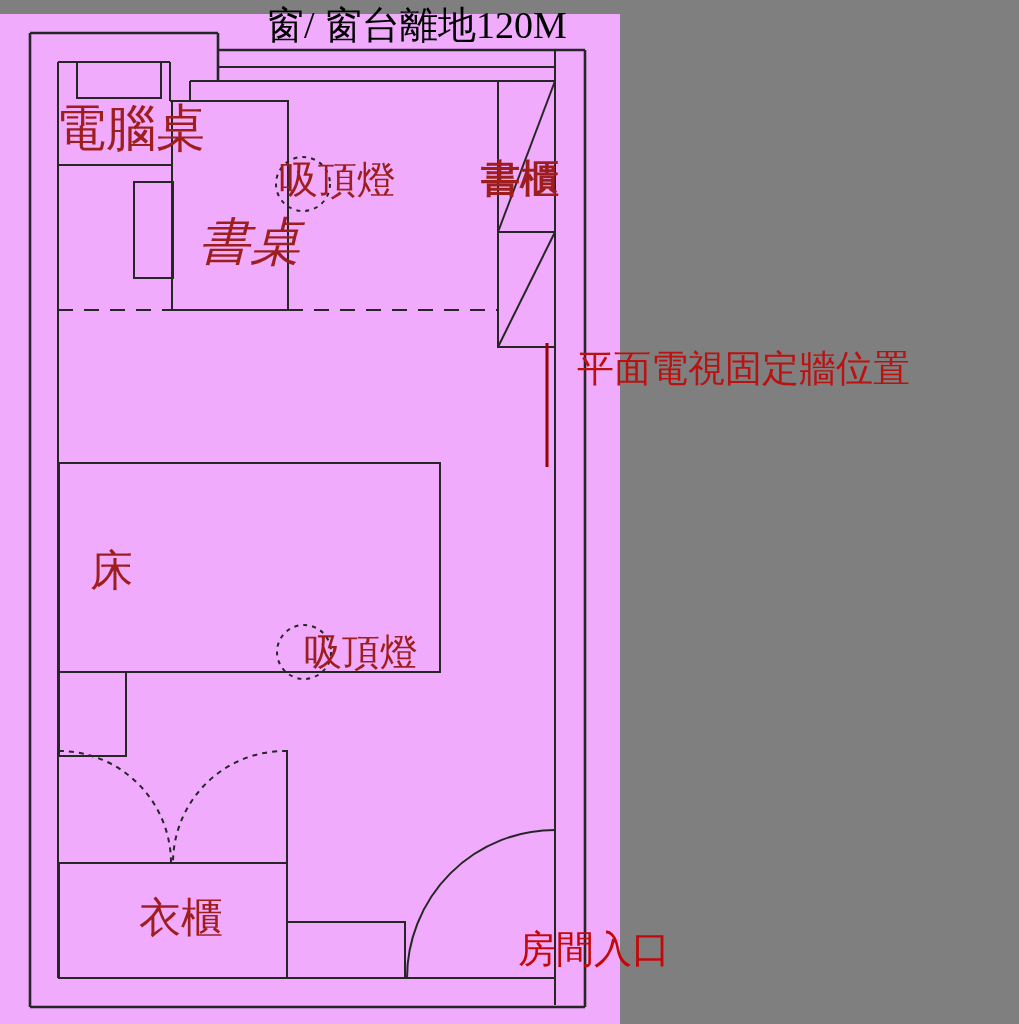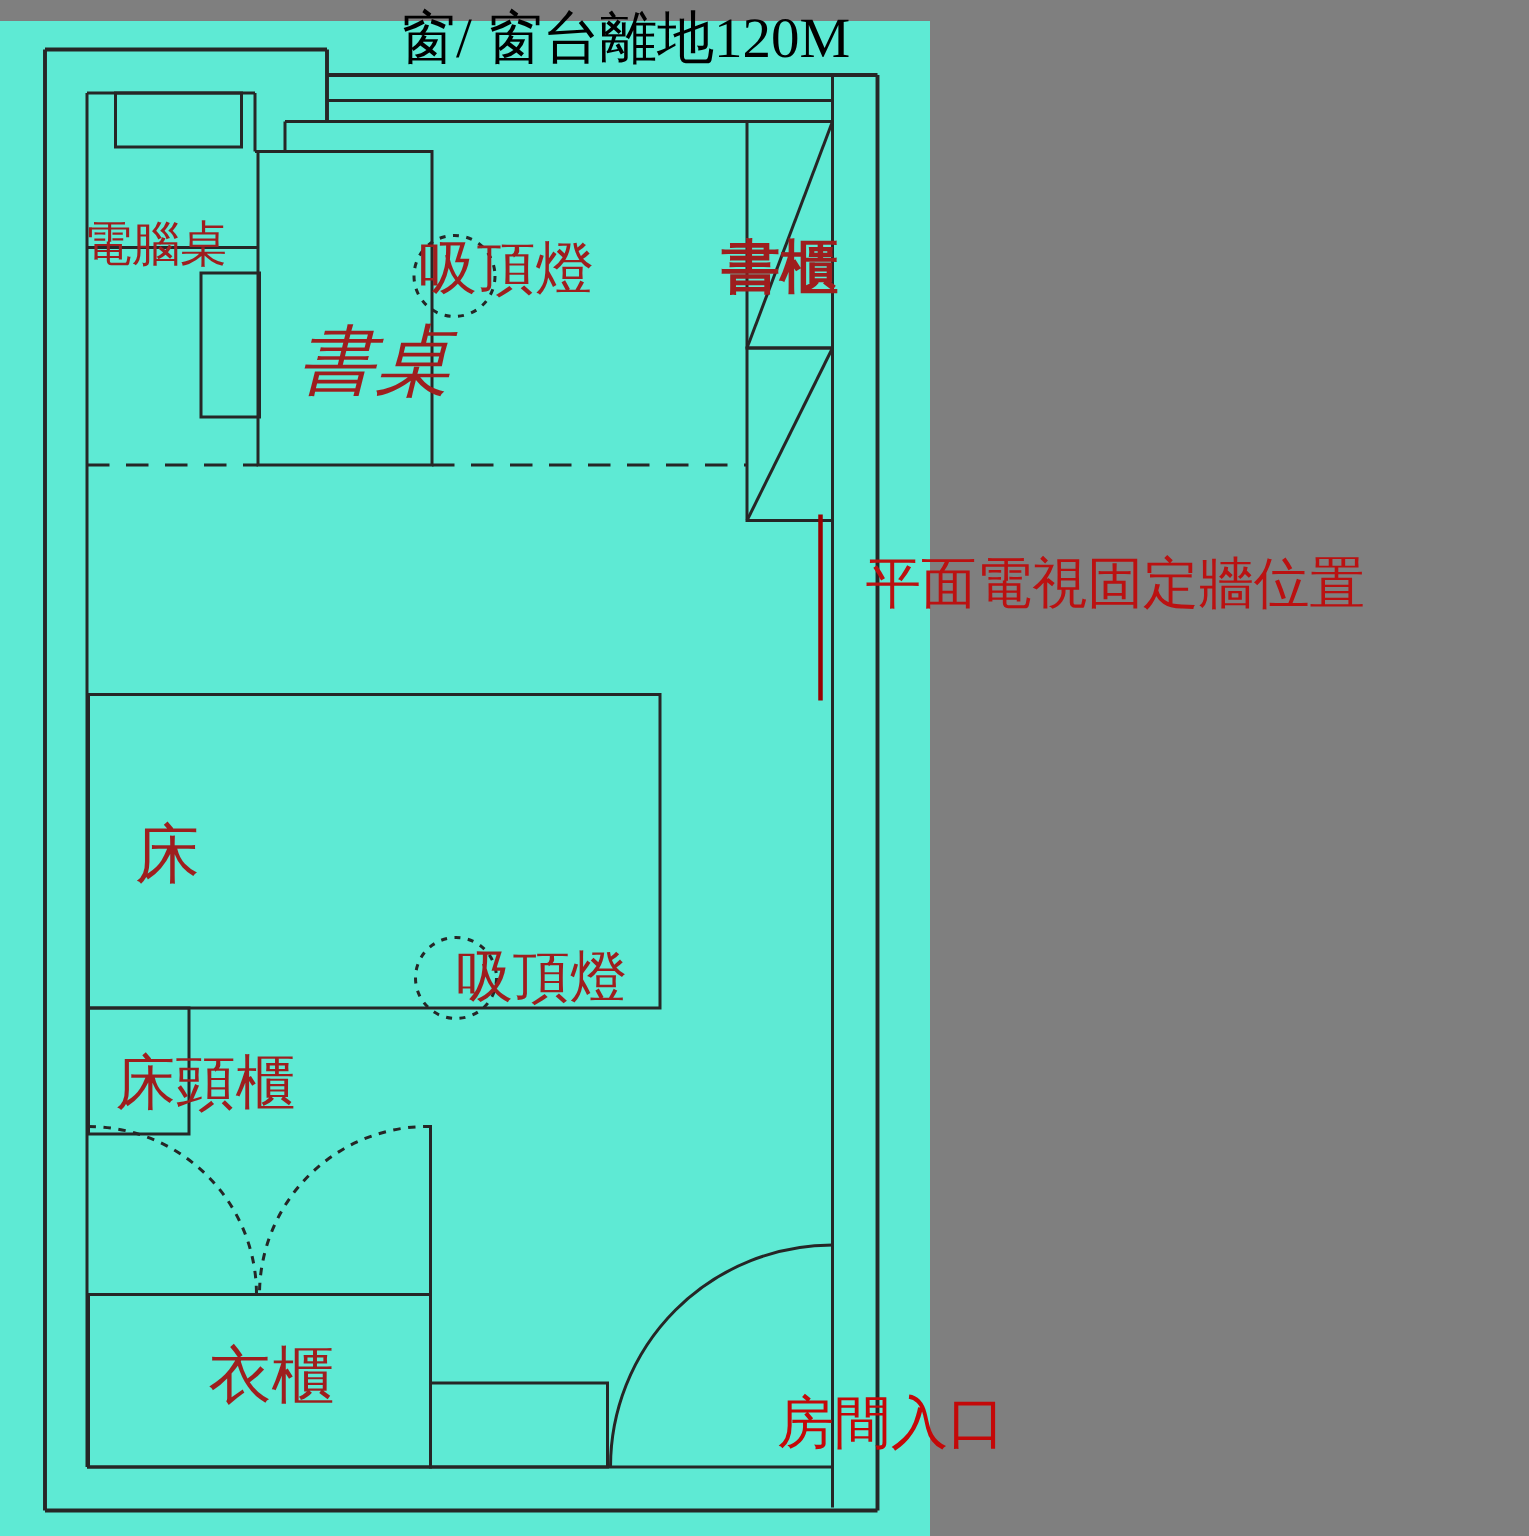--- a/index.html
+++ b/index.html
@@ -1,19 +1,19 @@
 <!DOCTYPE html>
 <html><head>
 <meta charset="utf-8">
 <style>
   html,body{margin:0;padding:0;background:#ffffff;}
   #canvas{
     position:relative;
     width:1019px;height:1024px;
-    background:#5eead4;
+    background:#f0abfc;
     overflow:hidden;
     font-family:"Liberation Serif", serif;
   }
   .gray{position:absolute;background:var(--outside,#7F7F7F);}
   #gray-top{left:0;top:0;width:1019px;height:14px;}
   #gray-right{left:620px;top:0;width:399px;height:1024px;}
   #plan-svg{position:absolute;left:0;top:0;}
   .lbl{
     position:absolute;
     white-space:nowrap;
@@ -22,25 +22,25 @@
     font-family:"Liberation Serif", serif;
   }
   .lbl.tv{color:var(--tv,#BB1111);}
   .lbl.ent{color:var(--ent,#C40808);}
   #title{
     position:absolute;left:266px;top:0px;
     font-size:38px;color:#000;letter-spacing:0px;
     font-family:"Liberation Serif", serif;
     white-space:nowrap;
   }
-  #lbl-computer-desk{left:56px;top:102px;font-size:32px;margin-top:44px;}
+  #lbl-computer-desk{left:56px;top:102px;font-size:50px;}
   #lbl-lamp-top{left:279px;top:160px;font-size:39px;}
   #lbl-bookcase{left:481px;top:159px;font-size:39px;font-weight:bold;}
   #lbl-desk{left:199px;top:216px;font-size:51px;font-style:italic;}
-  #lbl-tv-wall{left:577px;top:371px;font-size:37px;font-family:Liberation Serif, serif;}
+  #lbl-tv-wall{left:577px;top:350px;font-size:37px;font-family:Liberation Serif, serif;}
   #lbl-bed{left:90px;top:548px;font-size:43px;}
   #lbl-lamp-bottom{left:304px;top:633px;font-size:38px;}
   #lbl-bedside{left:77px;top:701px;font-size:40px;}
   #lbl-wardrobe{left:101px;top:896px;font-size:42px;margin-left:38px;}
   #lbl-entrance{left:518px;top:930px;font-size:38px;}
 </style>
 </head>
 <body>
 
 <div id="canvas" style="--outside: #7F7F7F; --wall: #262626; --furn: #9E1E1E; --tv: #BB1111; --ent: #C40808; --tvline: #990000;">
@@ -101,17 +101,16 @@
 
   <div id="title">窗/ 窗台離地120M</div>
 
   <div class="lbl" id="lbl-computer-desk">電腦桌</div>
   <div class="lbl" id="lbl-lamp-top">吸頂燈</div>
   <div class="lbl" id="lbl-bookcase">書櫃</div>
   <div class="lbl" id="lbl-desk">書桌</div>
   <div class="lbl tv" id="lbl-tv-wall">平面電視固定牆位置</div>
   <div class="lbl" id="lbl-bed">床</div>
   <div class="lbl" id="lbl-lamp-bottom">吸頂燈</div>
-  <div class="lbl" id="lbl-bedside">床頭櫃</div>
   <div class="lbl" id="lbl-wardrobe">衣櫃</div>
   <div class="lbl ent" id="lbl-entrance">房間入口</div>
 
 </div>
 
 </body></html>

